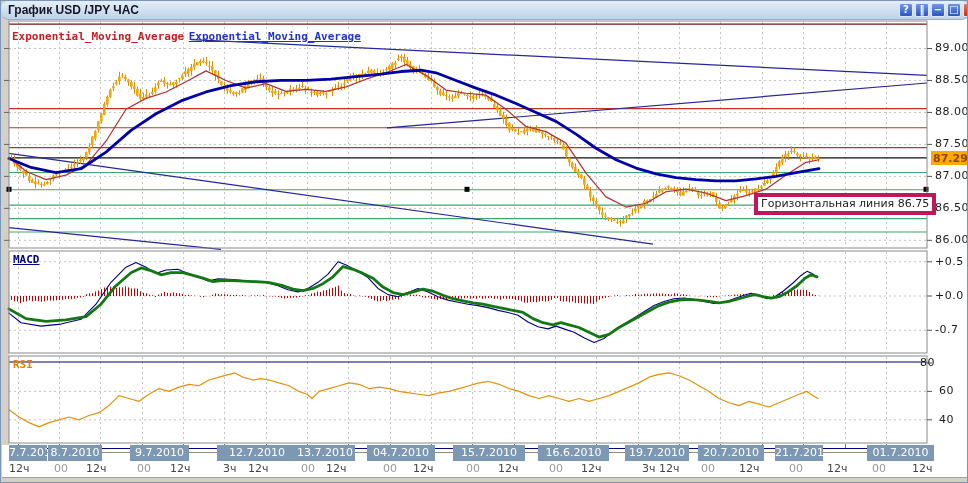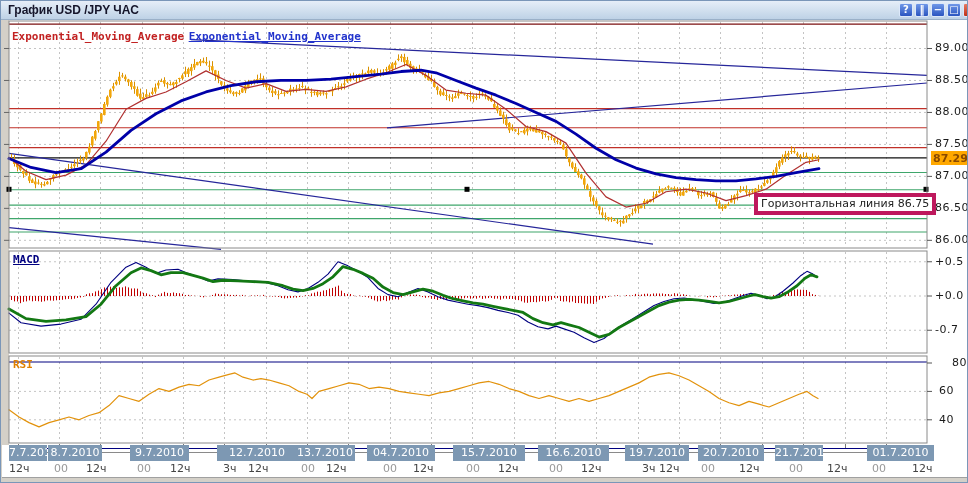--- a/index.html
+++ b/index.html
@@ -1,19 +1,19 @@
 <!DOCTYPE html>
 <html><head>
 <meta charset="utf-8">
 <style>
   html,body{margin:0;padding:0;background:#ffffff;}
   .window{position:relative;width:968px;height:483px;background:#d4d0c8;border:1px solid #7a96b8;
           box-sizing:border-box;overflow:hidden;font-family:"Liberation Sans",sans-serif;}
   .titlebar{position:absolute;left:0;top:0;width:968px;height:18px;
-            background:linear-gradient(#e6eef8,#bed2e6);border-bottom:1px solid #9ab0c8;z-index:30;}
+            background:linear-gradient(#e6eef8,#bed2e6);border-bottom:1px solid #9ab0c8;z-index:30;border-radius:8px;}
   .title{position:absolute;left:7px;top:2px;font:bold 12px "Liberation Sans",sans-serif;color:#15152a;}
   .winbtns{position:absolute;right:0;top:2px;width:70px;height:15px;display:flex;gap:2px;overflow:hidden;}
   .winbtn{flex:0 0 14px;width:14px;height:14px;background:linear-gradient(#6f97e8,#2b55c0);
           border:1px solid #dce8fa;border-radius:2px;color:#fff;font:bold 10px "DejaVu Sans",sans-serif;
           line-height:12px;text-align:center;box-sizing:border-box;}
   .winbtn.close{background:linear-gradient(#e87a60,#c03018);}
   svg{position:absolute;left:0;top:0;z-index:5;}
   .ovl{position:absolute;z-index:10;}
   .ema-red{font:bold 11px "DejaVu Sans Mono",monospace;color:#c22222;}
   .ema-blue{font:bold 11px "DejaVu Sans Mono",monospace;color:#2233cc;text-decoration:underline;}
@@ -1024,21 +1024,21 @@
       <div class="axis-label" style="left: 934px; top: 40.4958px;">89.00</div>
       <div class="axis-label" style="left: 934px; top: 72.4676px;">88.50</div>
       <div class="axis-label" style="left: 934px; top: 104.439px;">88.00</div>
       <div class="axis-label" style="left: 934px; top: 136.411px;">87.50</div>
       <div class="axis-label" style="left: 934px; top: 168.383px;">87.00</div>
       <div class="axis-label" style="left: 934px; top: 200.355px;">86.50</div>
       <div class="axis-label" style="left: 934px; top: 232.327px;">86.00</div>
       <div class="axis-label" style="left: 934px; top: 253.75px;">+0.5</div>
       <div class="axis-label" style="left: 934px; top: 288px;">+0.0</div>
       <div class="axis-label" style="left: 934px; top: 322.25px;">-0.7</div>
-      <div class="axis-label" style="left: 919px; top: 355px; margin-left: 32px;">80</div>
+      <div class="axis-label" style="left: 919px; top: 355px;">80</div>
       <div class="axis-label" style="left: 938px; top: 383.4px;">60</div>
       <div class="axis-label" style="left: 938px; top: 411.8px;">40</div>
     </div>
   <div id="date-axis">
       <div class="datebox" style="left: 8px; top: 444px; width: 38px;">7.7.2010</div>
       <div class="datebox" style="left: 47px; top: 444px; width: 54px;">8.7.2010</div>
       <div class="datebox" style="left: 129px; top: 444px; width: 59px;">9.7.2010</div>
       <div class="datebox" style="left: 216px; top: 444px; width: 80px;">12.7.2010</div>
       <div class="datebox" style="left: 294px; top: 444px; width: 60px;">13.7.2010</div>
       <div class="datebox" style="left: 366px; top: 444px; width: 68px;">04.7.2010</div>

